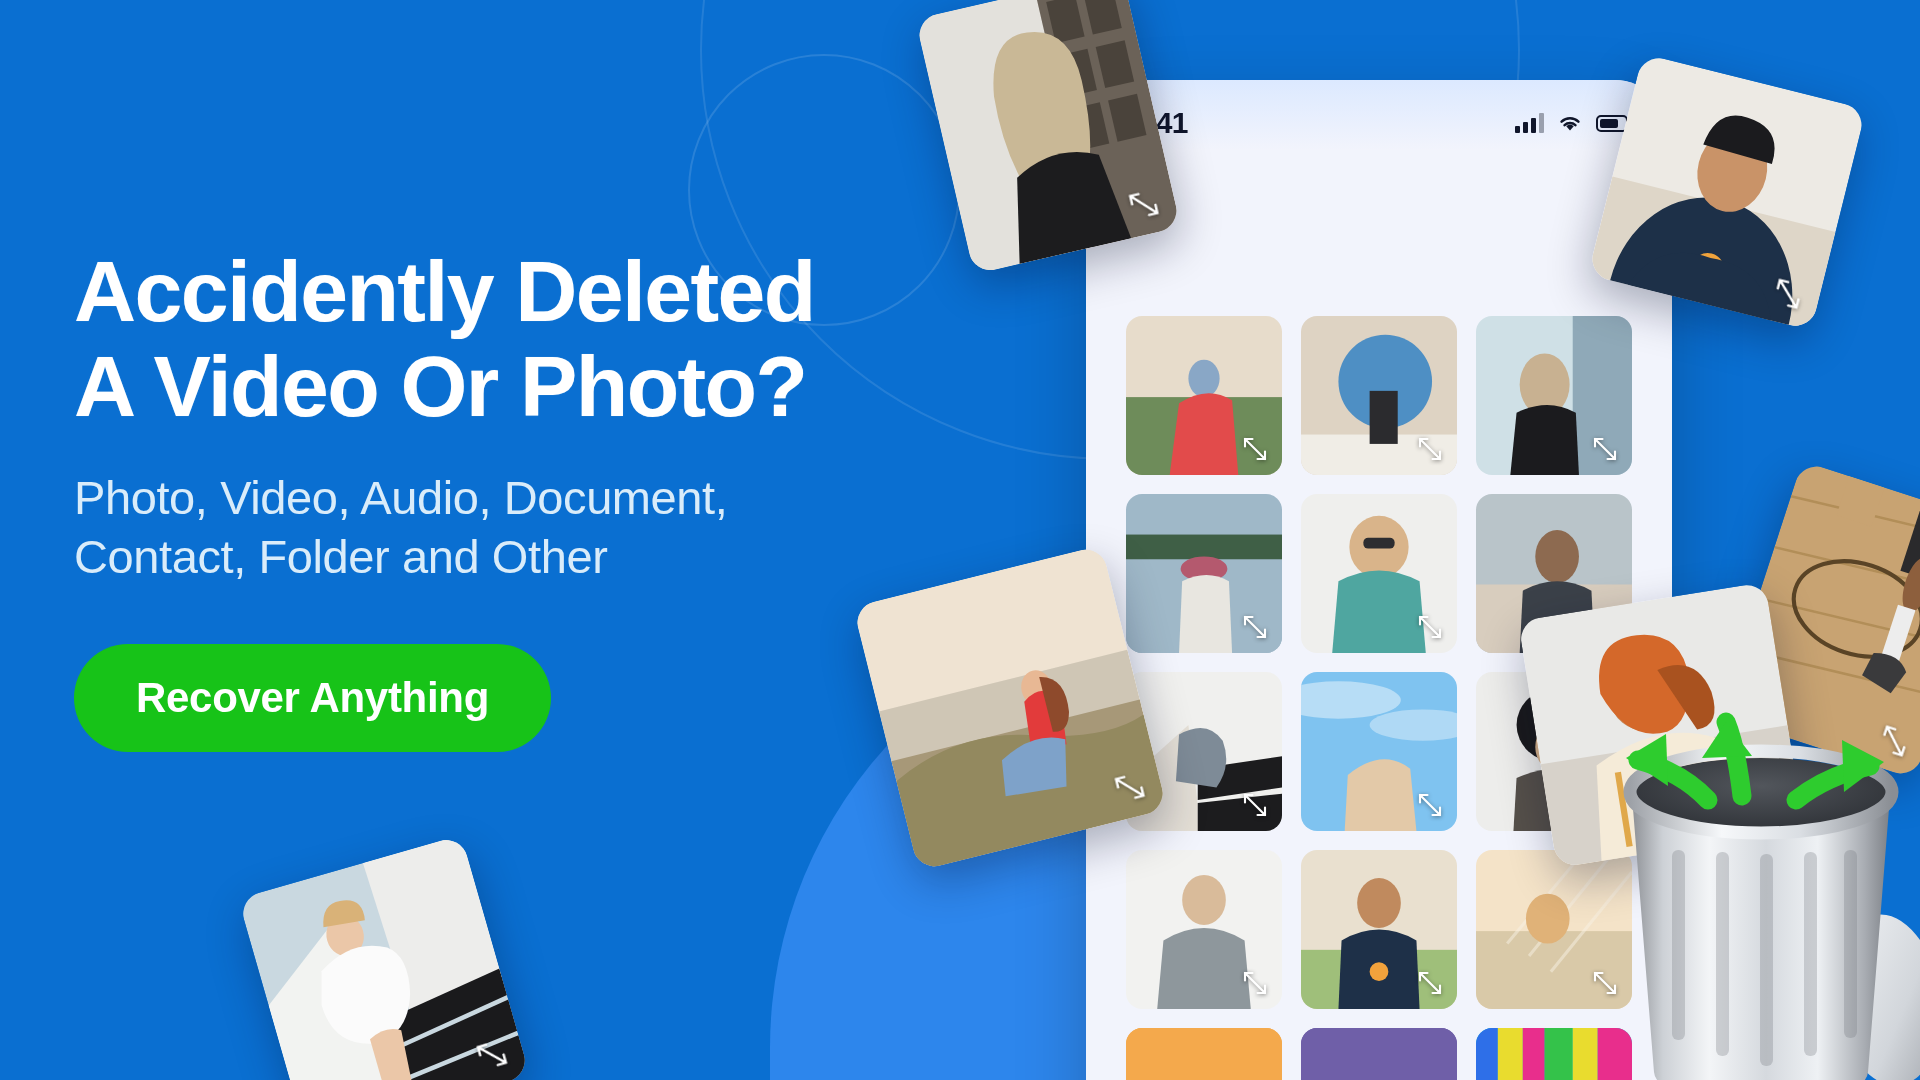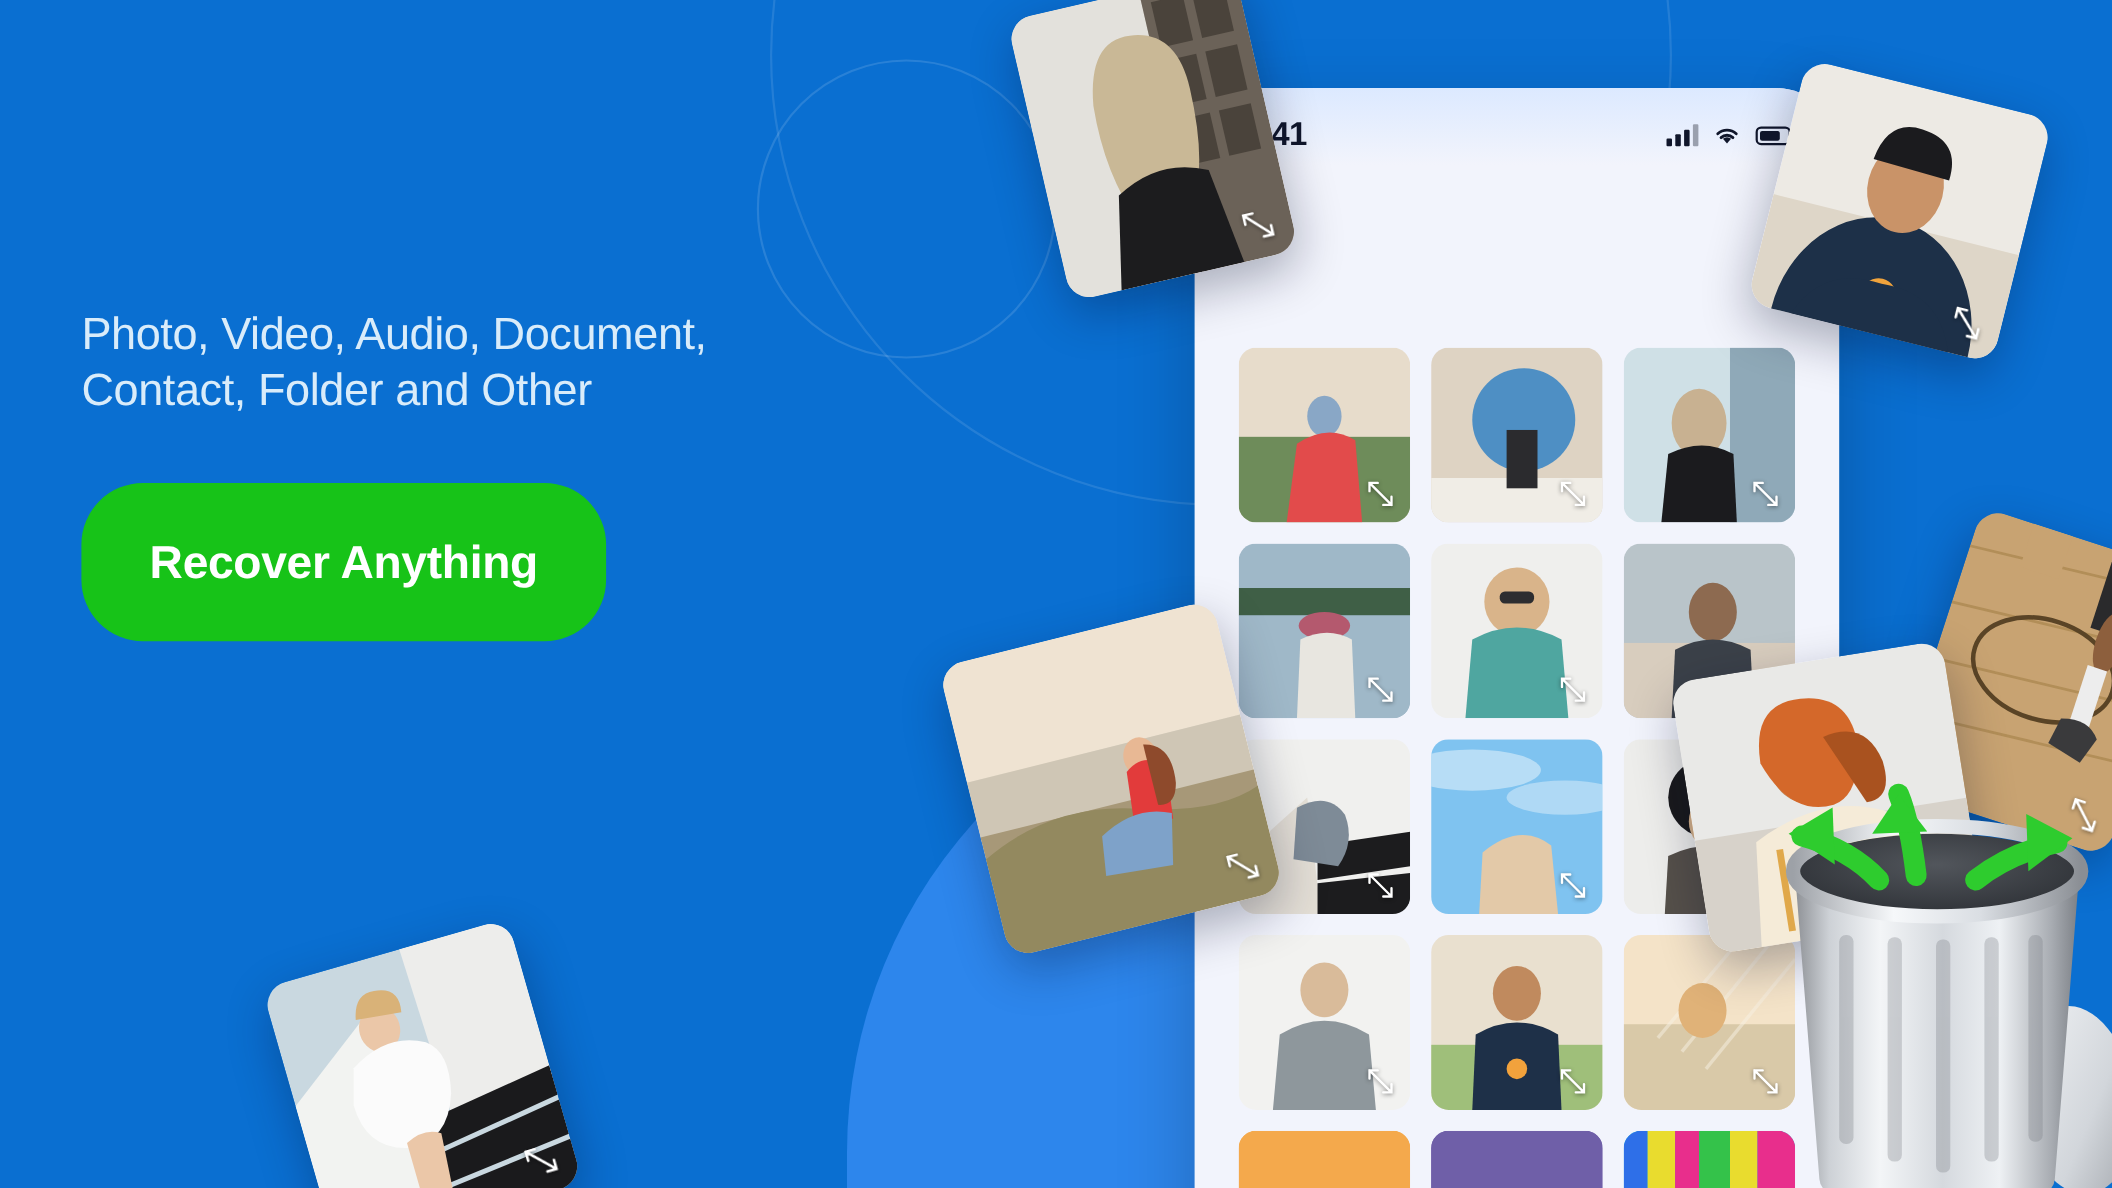--- a/index.html
+++ b/index.html
@@ -35,29 +35,29 @@
     color:#ffffff;
     font-size:86px;
     line-height:1.11;
     font-weight:700;
     letter-spacing:-1.6px;
     text-shadow:0 0 1px rgba(255,255,255,.35);
   }
   .hero p.sub {
     margin-top:34px;
     color:#D9ECFA;
-    font-size:41px;
+    font-size:47px;
     line-height:1.25;
     font-weight:400;
     letter-spacing:-0.4px;
   }
   .cta {
     display:inline-flex; align-items:center; justify-content:center;
     margin-top:58px;
-    height:144px;
+    height:108px;
     padding:0 62px;
     background:#17C318;
     color:#ffffff;
     font-size:42px;
     font-weight:700;
     letter-spacing:-0.3px;
     border:none;
     border-radius:56px;
     cursor:pointer;
   }
@@ -151,20 +151,24 @@
 </head>
 <body>
 
 <div class="bg-layer">
   <div class="deco-circle deco-c1"></div>
   <div class="deco-circle deco-c2"></div>
   <div class="blob"></div>
 </div>
 
 <div class="hero">
+  <h1>
+    <span>Accidently Deleted</span><br>
+    <span>A Video Or Photo?</span>
+  </h1>
   <p class="sub">
     <span>Photo, Video, Audio, Document,</span><br>
     <span>Contact, Folder and Other</span>
   </p>
   <button class="cta">Recover Anything</button>
 </div>
 
 <div class="phone">
   <div class="phone-glow"></div>
 

